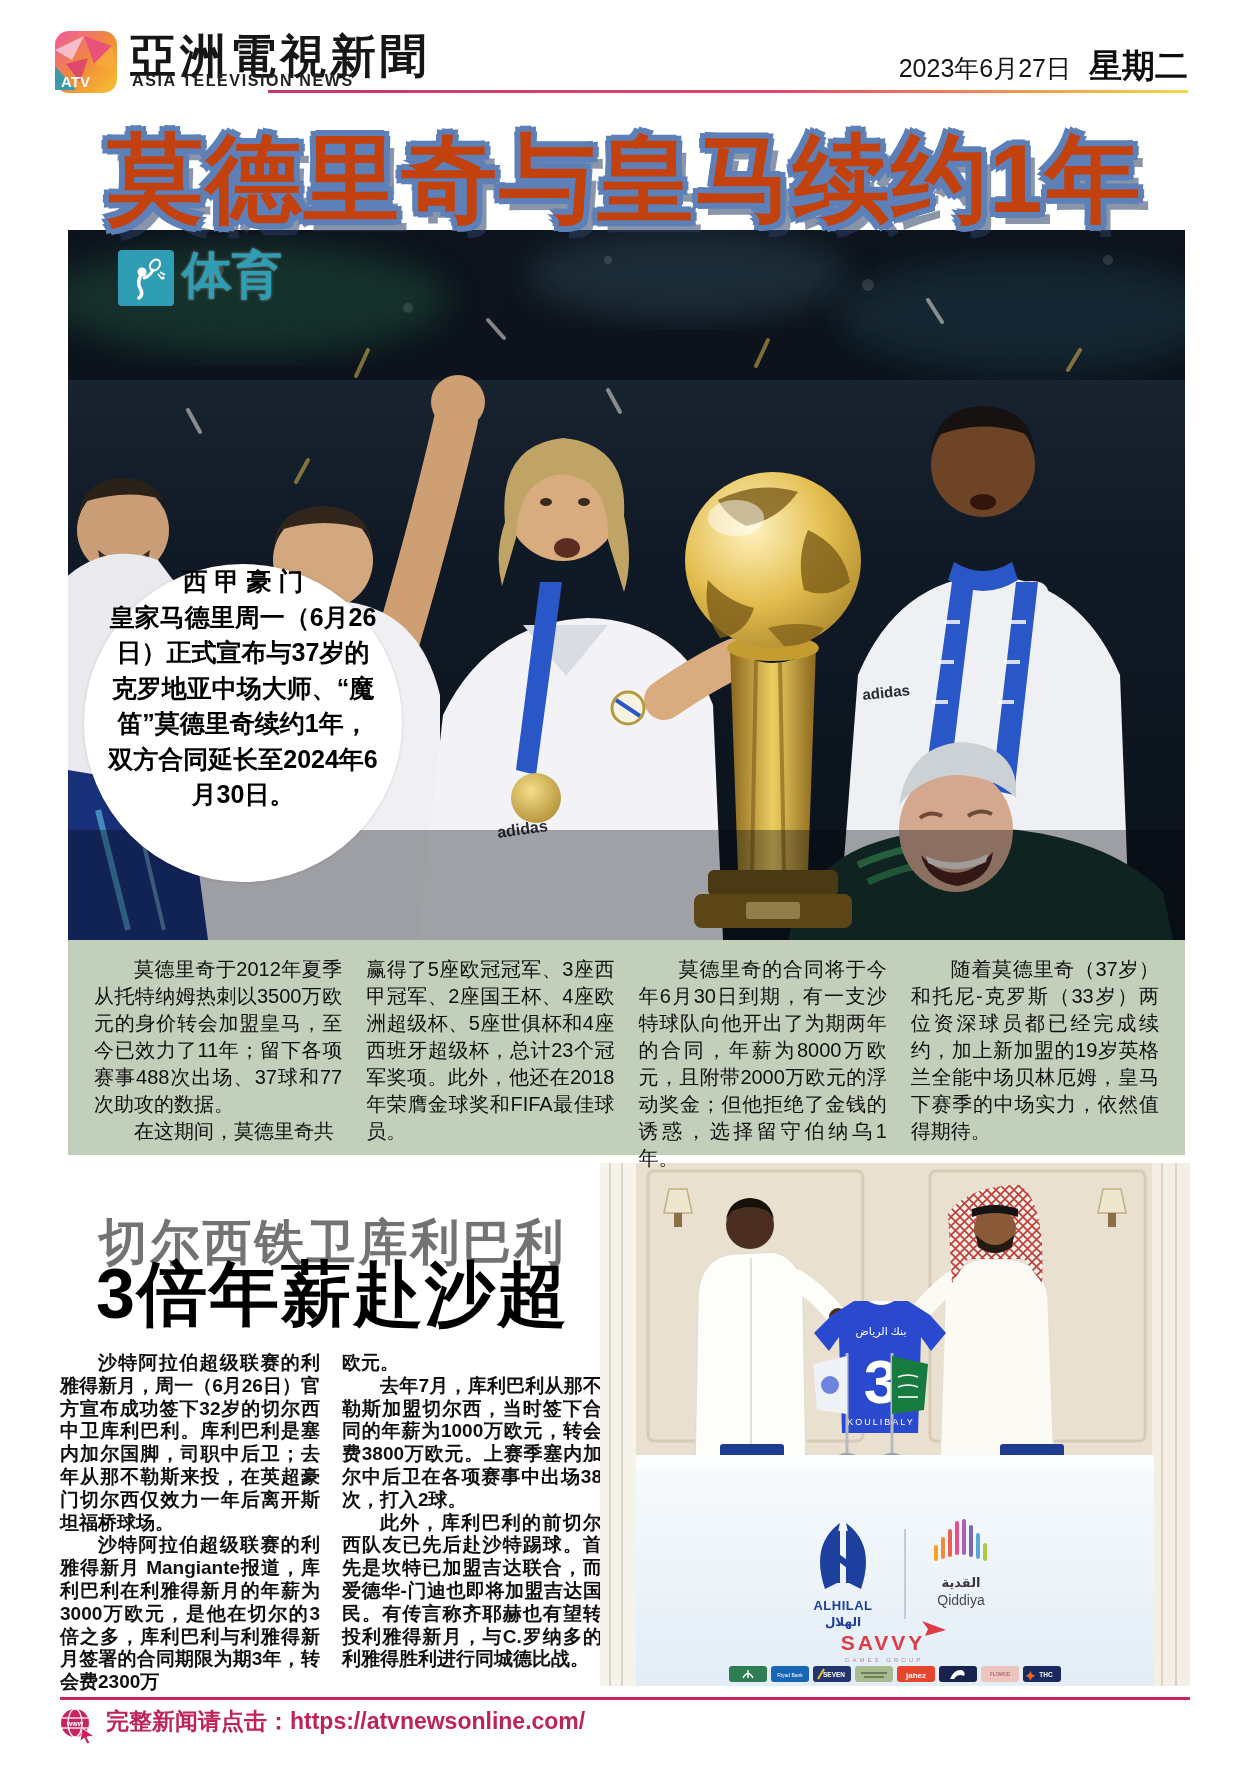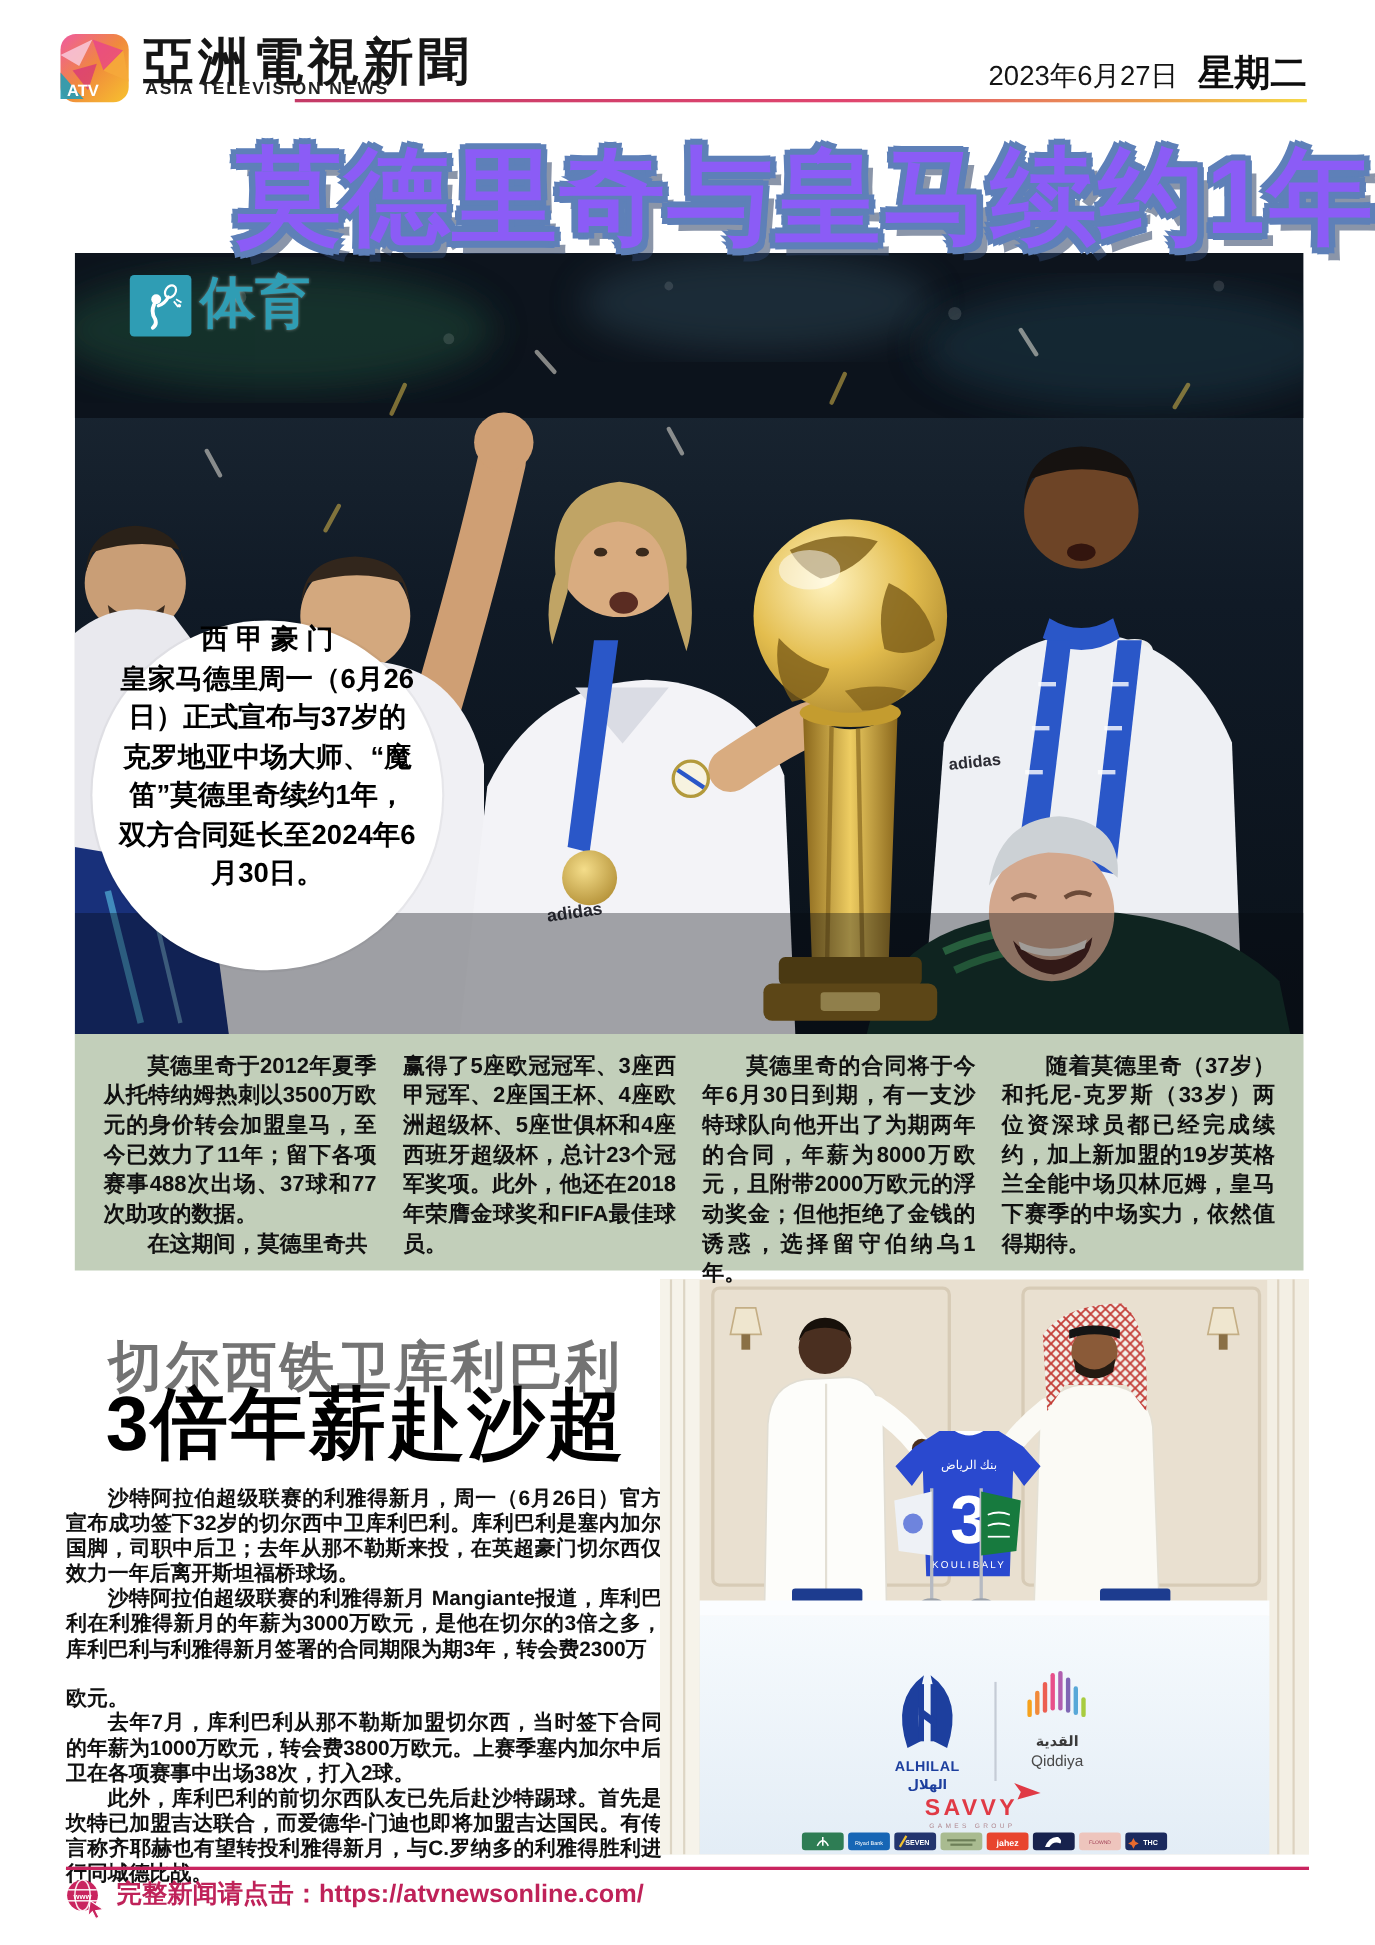--- a/index.html
+++ b/index.html
@@ -10,45 +10,45 @@
   .logo-icon{left:54px;top:30px;width:64px;height:64px;}
   .masthead-zh{left:130px;top:26px;font-size:46px;font-weight:900;letter-spacing:4px;color:#161616;}
   .masthead-en{left:132px;top:72px;font-size:16px;font-weight:700;letter-spacing:1.6px;color:#222;}
   .header-line{left:268px;top:90px;width:920px;height:3px;
      background:linear-gradient(90deg,#c43a67 0%,#e0456f 55%,#eda24e 85%,#f5d848 100%);}
   .date-wrap{right:62px;top:44px;display:flex;align-items:baseline;gap:18px;}
   .date-txt{font-size:25px;color:#141414;}
   .weekday-txt{font-size:33px;font-weight:900;color:#0d0d0d;}
   
   .photo1{left:68px;top:230px;width:1117px;height:710px;}
-  .headline1{left:0;top:116px;width:1250px;text-align:right;z-index:5;
-     font-size:96px;font-weight:900;letter-spacing:2px;color:#8b5cf6;white-space:nowrap;
+  .headline1{left:0;top:116px;width:1250px;text-align:center;z-index:5;
+     font-size:96px;font-weight:900;letter-spacing:2px;color:#c2410c;white-space:nowrap;
      text-shadow:-5px -5px 0 #5e80b8,5px -5px 0 #5e80b8,-5px 5px 0 #5e80b8,5px 5px 0 #5e80b8,
                  -6px 0 0 #5e80b8,6px 0 0 #5e80b8,0 -6px 0 #5e80b8,0 6px 0 #5e80b8,
                  10px 12px 0 rgba(42,62,98,0.55);}
   .badge{left:118px;top:250px;z-index:6;display:flex;align-items:flex-start;gap:8px;}
   .badge-sq{width:56px;height:56px;background:#2f9db4;border-radius:4px;display:flex;align-items:center;justify-content:center;}
   .badge-label{font-size:50px;font-weight:900;color:#2f9db4;line-height:1;
      text-shadow:0 0 3px rgba(255,255,255,.45);}
   .callout{left:84px;top:564px;width:318px;height:318px;border-radius:50%;background:#ffffff;z-index:6;
      display:flex;align-items:flex-start;justify-content:center;text-align:center;
      box-shadow:0 0 0 2px rgba(0,0,0,0.04);}
   .callout-inner{width:272px;font-size:25px;font-weight:800;line-height:1.42;color:#000;
      white-space:pre-line;}
   .greenblock{left:68px;top:940px;width:1117px;height:215px;background:#c2cfba;z-index:4;
      display:flex;gap:24px;padding:16px 26px 0 26px;box-sizing:border-box;}
-  .gcol{flex:1;font-size:20px;line-height:1.35;font-weight:700;text-align:justify;color:#101010;}
+  .gcol{flex:1;font-size:20px;line-height:1.35;font-weight:400;text-align:justify;color:#101010;}
   .gcol p{margin:0;}
   .ind{text-indent:2em;}
   
   .headline2a{left:60px;top:1210px;width:545px;text-align:center;font-size:49px;font-weight:900;
      letter-spacing:3px;color:#737373;white-space:nowrap;}
   .headline2b{left:60px;top:1248px;width:545px;text-align:center;font-size:70px;font-weight:900;
      letter-spacing:2px;color:#000;white-space:nowrap;}
-  .a2cols{left:60px;top:1352px;width:542px;display:flex;gap:22px;flex-direction:column;}
+  .a2cols{left:60px;top:1352px;width:542px;display:flex;gap:22px;}
   .a2col{flex:1;font-size:19px;line-height:1.2;font-weight:600;text-align:justify;color:#101010;}
   .a2col p{margin:0;}
   .photo2{left:600px;top:1163px;width:590px;height:523px;}
   
   .footer-line{left:60px;top:1697px;width:1130px;height:2.5px;background:#c9245f;}
   .footer-row{left:58px;top:1706px;display:flex;align-items:flex-start;gap:10px;}
   .footer-cta{font-size:23px;font-weight:800;color:#bf2259;}
 </style>
 </head>
 <body>

